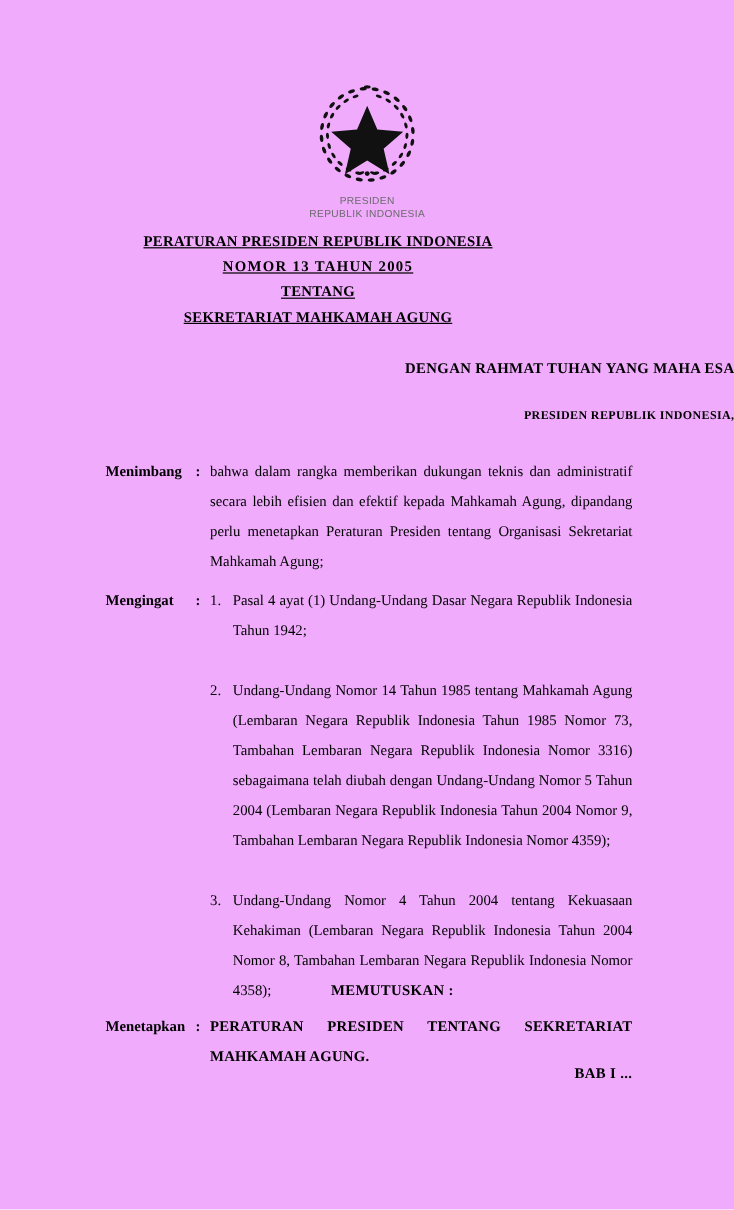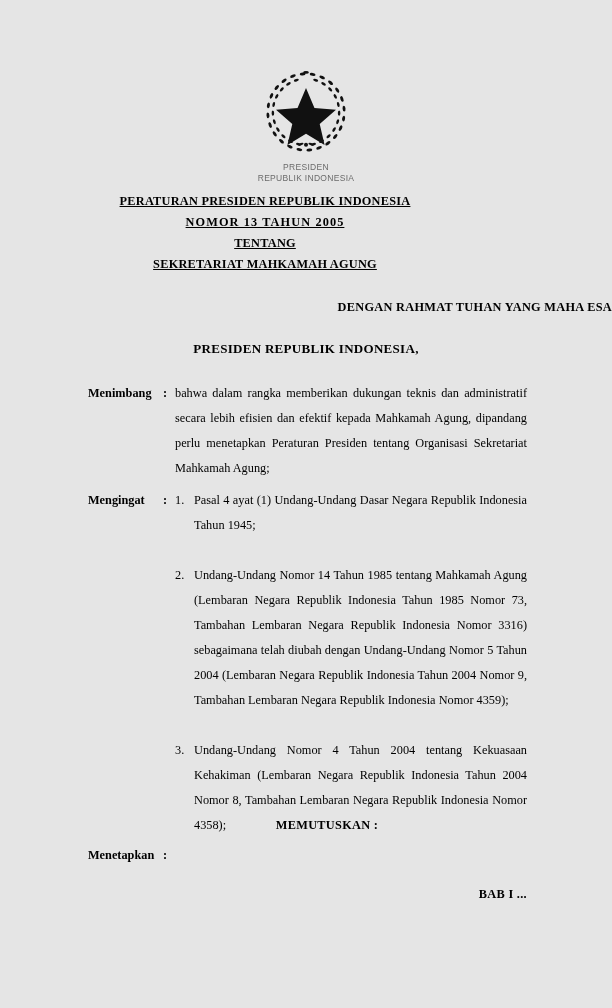--- a/index.html
+++ b/index.html
@@ -4,21 +4,21 @@
 <style>
   html, body {
     margin: 0;
     padding: 0;
     background: #ffffff;
   }
   .page {
     position: relative;
     width: 612px;
     height: 1008px;
-    background: #e5e5e5;
+    background: #f0abfc;
     font-family: "Liberation Serif", "DejaVu Serif", serif;
     color: #000000;
     overflow: hidden;
   }
 
   
   .emblem-block {
     position: absolute;
     left: 0;
     top: 66px;
@@ -67,23 +67,23 @@
     text-align: right;
     font-weight: bold;
     font-size: 12.3px;
     letter-spacing: 0.3px;
   }
   .heading-presiden {
     position: absolute;
     left: 0;
     top: 341px;
     width: 612px;
-    text-align: center;
-    font-weight: bold;
-    font-size: 13px;
+    text-align: right;
+    font-weight: bold;
+    font-size: 10px;
     letter-spacing: 0.3px;
   }
 
   
   .clause {
     position: absolute;
     left: 88px;
     width: 439px;
     font-size: 12.3px;
     line-height: 25px;
@@ -275,39 +275,40 @@
   </div>
 
   <div class="clause" style="top:488px;">
     <div class="clause-row">
       <div class="clause-label">Mengingat</div>
       <div class="clause-colon">:</div>
       <div class="clause-body">
         <ul class="ol-list">
           <li>
             <span class="ol-num">1.</span>
-            <span class="li-text">Pasal 4 ayat (1) Undang-Undang Dasar Negara Republik Indonesia Tahun 1945;</span>
+            <span class="li-text">Pasal 4 ayat (1) Undang-Undang Dasar Negara Republik Indonesia Tahun 1942;</span>
           </li>
           <li>
             <span class="ol-num">2.</span>
             <span class="li-text">Undang-Undang Nomor 14 Tahun 1985 tentang Mahkamah Agung (Lembaran Negara Republik Indonesia Tahun 1985 Nomor 73, Tambahan Lembaran Negara Republik Indonesia Nomor 3316) sebagaimana telah diubah dengan Undang-Undang Nomor 5 Tahun 2004 (Lembaran Negara Republik Indonesia Tahun 2004 Nomor 9, Tambahan Lembaran Negara Republik Indonesia Nomor 4359);</span>
           </li>
           <li>
             <span class="ol-num">3.</span>
             <span class="li-text">Undang-Undang Nomor 4 Tahun 2004 tentang Kekuasaan Kehakiman (Lembaran Negara Republik Indonesia Tahun 2004 Nomor 8, Tambahan Lembaran Negara Republik Indonesia Nomor 4358);</span>
           </li>
         </ul>
       </div>
     </div>
   </div>
 
   <div class="memutuskan">MEMUTUSKAN :</div>
 
   <div class="menetapkan">
     <div class="clause-row">
       <div class="clause-label">Menetapkan</div>
       <div class="clause-colon">:</div>
+      <div class="clause-body">PERATURAN PRESIDEN TENTANG SEKRETARIAT MAHKAMAH AGUNG.</div>
     </div>
   </div>
 
   <div class="footer-next">BAB I ...</div>
 
 </div>
 
 </body></html>

